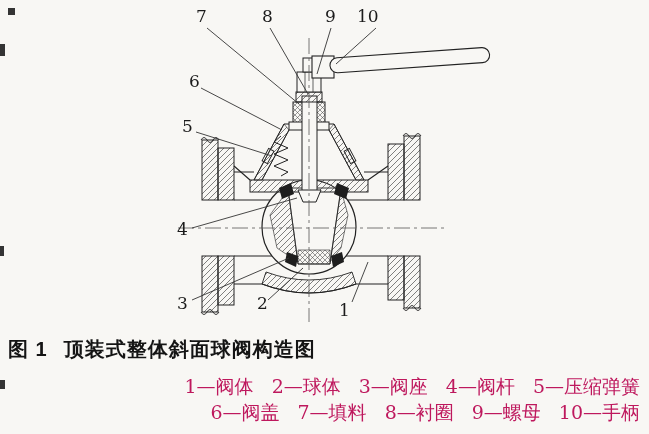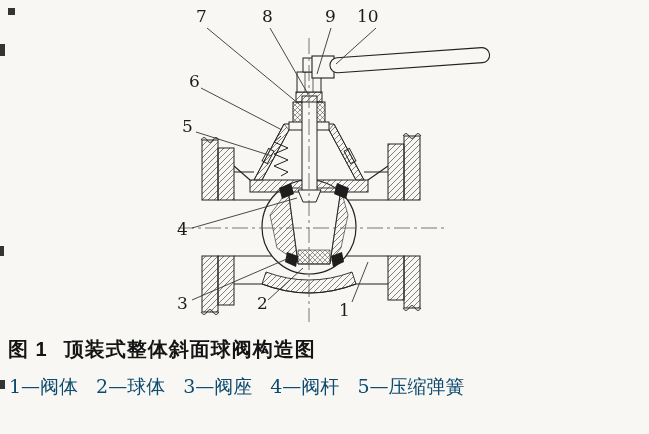--- a/index.html
+++ b/index.html
@@ -17,23 +17,23 @@
     color:#1b1b1b;
     line-height:1;
   }
   .caption{
     position:absolute;top:336px;left:8px;width:100%;
     font-family:Liberation Sans, sans-serif;
     font-weight:bold;font-size:20px;color:#141414;letter-spacing:1px;
   }
   .caption .fig-label{margin-right:16px;}
   .legend-row{
-    position:absolute;left:0;width:100%;text-align:left;
+    position:absolute;left:0;width:100%;text-align:right;
     font-family:"DejaVu Serif","Liberation Serif",serif;
-    font-size:19px;color:#0c4a6e;
+    font-size:19px;color:#be185d;
   }
   .legend-row span{margin:0 9px;}
   .artifact{position:absolute;background:#343434;}
 </style>
 </head>
 <body>
 
 <div class="page">
 
   <div class="artifact" style="left:8px;top:8px;width:7px;height:7px;"></div>
@@ -166,14 +166,17 @@
   <span class="num" style="left:257px;top:295px">2</span>
   <span class="num" style="left:339px;top:302px">1</span>
 
   <div class="caption">
     <span class="fig-label">图 1</span><span>顶装式整体斜面球阀构造图</span>
   </div>
 
   <div class="legend-row" style="top:374px">
     <span>1—阀体</span><span>2—球体</span><span>3—阀座</span><span>4—阀杆</span><span>5—压缩弹簧</span>
   </div>
+  <div class="legend-row" style="top:400px">
+    <span>6—阀盖</span><span>7—填料</span><span>8—衬圈</span><span>9—螺母</span><span>10—手柄</span>
+  </div>
 
 </div>
 
 </body></html>

